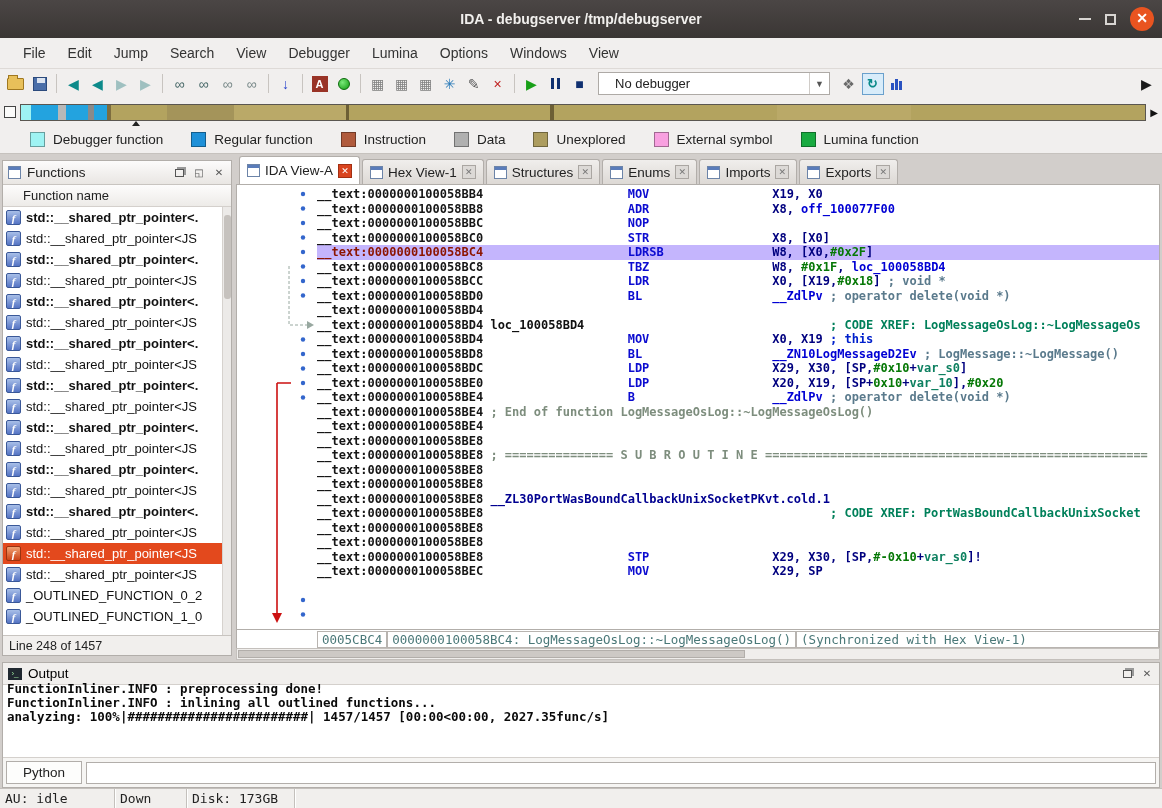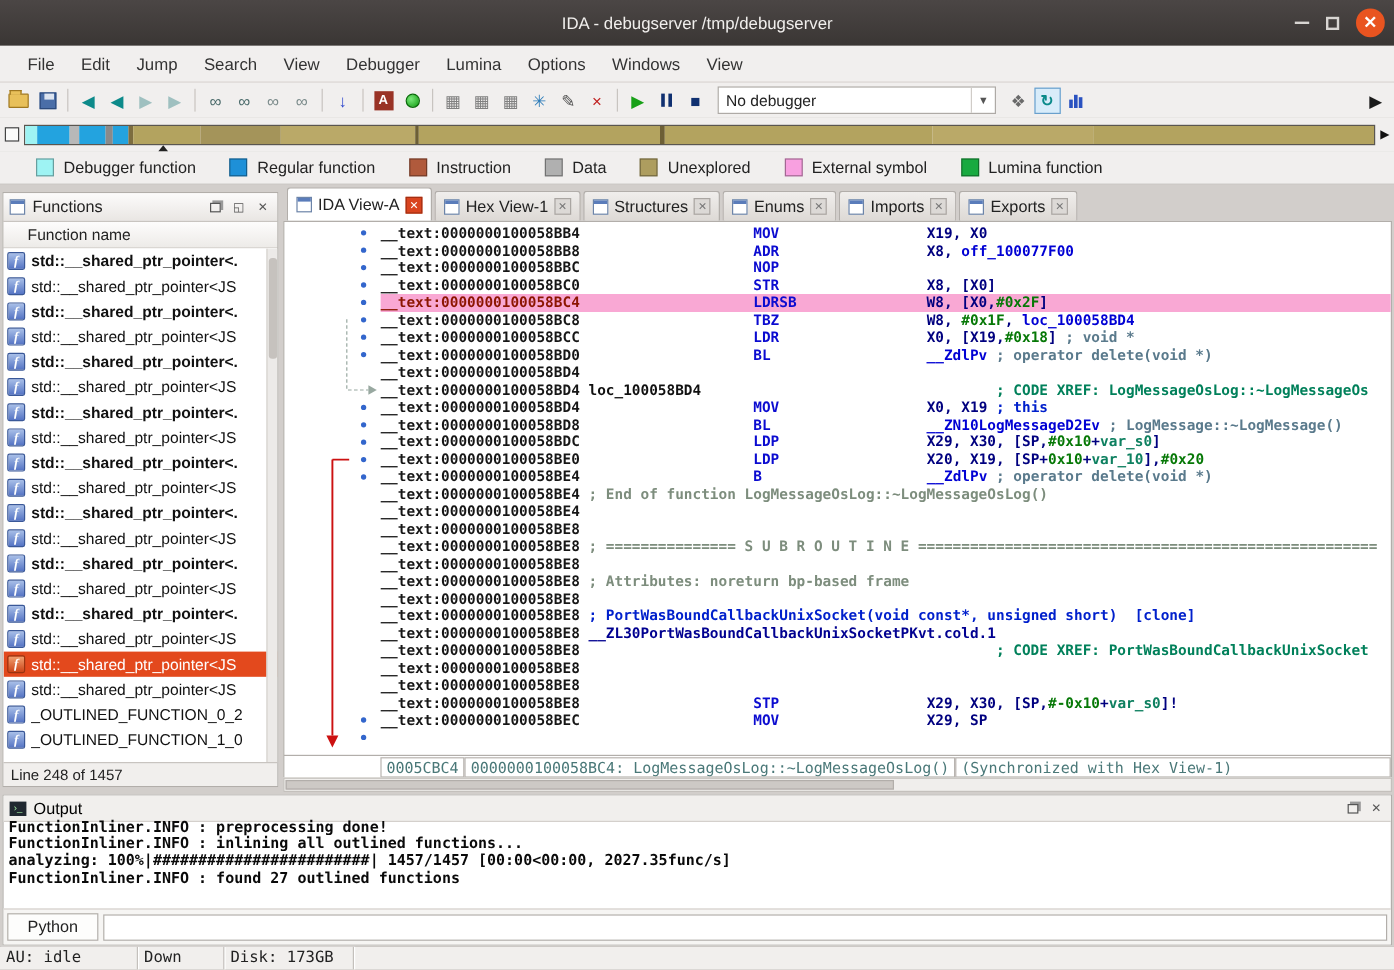--- a/index.html
+++ b/index.html
@@ -3,21 +3,21 @@
 <meta charset="utf-8">
 <style>
   * { box-sizing: border-box; margin: 0; padding: 0; }
   html,body { width:1162px; height:808px; overflow:hidden; background:#d2cecb;
               font-family:"Liberation Sans", sans-serif; }
 
   
   .titlebar { height:38px; background:linear-gradient(#4b4645,#3a3634);
               position:relative; display:flex; align-items:center; }
   .titlebar .title { position:absolute; left:0; right:0; text-align:center;
-                     color:#f1efed; font-size:14px; font-weight:normal; }
+                     color:#f1efed; font-size:14px; font-weight:bold; }
   .win-btns { position:absolute; right:8px; top:0; height:38px; display:flex;
               align-items:center; gap:14px; }
   .wb-min { width:12px; height:2px; background:#d8d5d2; }
   .wb-max { width:11px; height:11px; border:2px solid #d8d5d2; }
   .wb-close { width:24px; height:24px; border-radius:50%; background:#e95420;
               color:#fff; font-size:14px; line-height:22px; text-align:center; font-weight:bold;}
 
   
   .menubar { height:30px; background:#f1efee; display:flex; align-items:center;
              padding-left:12px; font-size:14px; color:#333; }
@@ -41,21 +41,21 @@
               background:radial-gradient(circle at 35% 35%, #7ae87a, #0f9a0f); border:1px solid #0a6a0a;}
   .icon-pause { display:flex; gap:3px; }
   .icon-pause i { width:3px; height:11px; background:#103070; }
   .icon-cbox { width:22px; height:22px; border:1px solid #6aa0cc; background:#d8ecfa;
                display:flex; align-items:center; justify-content:center;
                color:#0a8a8a; font-weight:bold; font-size:13px; }
   .icon-chart { display:flex; align-items:flex-end; gap:1px; height:13px; }
   .icon-chart i { width:3px; background:#2a52c0; }
   .combo { width:232px; height:23px; background:#fff; border:1px solid #aeaaa6;
            display:flex; align-items:center; font-size:13px; margin:0 6px; }
-  .combo .combo-text { flex:1; padding-left:6px; color:#222; }
+  .combo .combo-text { flex:1; padding-left:16px; color:#222; }
   .combo .combo-arrow { width:20px; height:100%; border-left:1px solid #d0ccc8;
            display:flex; align-items:center; justify-content:center; font-size:9px; color:#555; }
   .tb-right { margin-left:auto; }
 
   
   .navrow { height:28px; background:#f1efee; display:flex; align-items:center;
             padding:0 4px; gap:4px; position:relative; }
   .navband-menu { width:12px; height:12px; border:1px solid #444; background:#fbfbfa; }
   .navband { flex:1; height:17px; border:1px solid #5a5650; display:flex; overflow:hidden; }
   .navband i { height:100%; }
@@ -114,21 +114,21 @@
          background:linear-gradient(#f0eeec,#ddd9d5); font-size:13.5px; color:#222; }
   .tab.active { background:#fff; height:28px; font-weight:normal; }
   .tab-close { width:14px; height:14px; background:#dcd9d6; border:1px solid #aaa6a2;
                color:#777; font-size:9px; line-height:12px; text-align:center; }
   .tab.active .tab-close { background:#d9441f; border-color:#a22f12; color:#fff; }
   .dview { flex:1; background:#fff; border:1px solid #b2aeaa; display:flex; overflow:hidden; }
   .gutter { flex:0 0 80px; position:relative; }
   .code { flex:1; overflow:hidden; padding-top:2px;
           font:bold 12px "DejaVu Sans Mono", monospace; line-height:14.5px; }
   .line { height:14.5px; white-space:pre; }
-  .line.hl { background:#f9a8d4; }
+  .line.hl { background:#c4b5fd; }
   .sg-a   { color:#161616; } .sg-ah { color:#8c1500; }
   .sg-m   { color:#0b0bd0; } .sg-o  { color:#00007f; }
   .sg-n   { color:#0000d4; } .sg-c  { color:#5a7a8c; }
   .sg-x   { color:#00805a; } .sg-g  { color:#7d8d7d; }
   .sg-cb  { color:#0020cc; } .sg-pn { color:#000090; }
   .sg-v   { color:#0e8060;margin-top:36px; } .sg-num{ color:#067806; }
   .sg-lbl { color:#101010; } .sg-pl { color:#101010; }
   .dstatus { height:18px; display:flex; align-items:center; padding-left:80px;
              font:12.5px "DejaVu Sans Mono", monospace; color:#4a7878; background:#fff;
              border-left:1px solid #b2aeaa; border-right:1px solid #b2aeaa; }
@@ -479,23 +479,21 @@
           <div class="line"><span class="sg-a">__text:0000000100058BD4</span><span class="sg-pl">                    </span><span class="sg-m">MOV</span><span class="sg-pl">                 </span><span class="sg-o">X0, X19</span><span class="sg-cb"> ; this</span></div>
           <div class="line"><span class="sg-a">__text:0000000100058BD8</span><span class="sg-pl">                    </span><span class="sg-m">BL</span><span class="sg-pl">                  </span><span class="sg-n">__ZN10LogMessageD2Ev</span><span class="sg-c"> ; LogMessage::~LogMessage()</span></div>
           <div class="line"><span class="sg-a">__text:0000000100058BDC</span><span class="sg-pl">                    </span><span class="sg-m">LDP</span><span class="sg-pl">                 </span><span class="sg-o">X29, X30, [SP,</span><span class="sg-num">#0x10</span><span class="sg-o">+</span><span class="sg-v">var_s0</span><span class="sg-o">]</span></div>
           <div class="line"><span class="sg-a">__text:0000000100058BE0</span><span class="sg-pl">                    </span><span class="sg-m">LDP</span><span class="sg-pl">                 </span><span class="sg-o">X20, X19, [SP+</span><span class="sg-num">0x10</span><span class="sg-o">+</span><span class="sg-v">var_10</span><span class="sg-o">],</span><span class="sg-num">#0x20</span></div>
           <div class="line"><span class="sg-a">__text:0000000100058BE4</span><span class="sg-pl">                    </span><span class="sg-m">B</span><span class="sg-pl">                   </span><span class="sg-n">__ZdlPv</span><span class="sg-c"> ; operator delete(void *)</span></div>
           <div class="line"><span class="sg-a">__text:0000000100058BE4</span><span class="sg-pl"> </span><span class="sg-g">; End of function LogMessageOsLog::~LogMessageOsLog()</span></div>
           <div class="line"><span class="sg-a">__text:0000000100058BE4</span></div>
           <div class="line"><span class="sg-a">__text:0000000100058BE8</span></div>
           <div class="line"><span class="sg-a">__text:0000000100058BE8</span><span class="sg-pl"> </span><span class="sg-g">; =============== S U B R O U T I N E =====================================================</span></div>
           <div class="line"><span class="sg-a">__text:0000000100058BE8</span></div>
-          <div class="line"><span class="sg-a">__text:0000000100058BE8</span><span class="sg-pl"> </span><span class="sg-g">; Attributes: noreturn bp-based frame</span></div>
           <div class="line"><span class="sg-a">__text:0000000100058BE8</span></div>
-          <div class="line"><span class="sg-a">__text:0000000100058BE8</span><span class="sg-pl"> </span><span class="sg-cb">; PortWasBoundCallbackUnixSocket(void const*, unsigned short)  [clone]</span></div>
           <div class="line"><span class="sg-a">__text:0000000100058BE8</span><span class="sg-pl"> </span><span class="sg-pn">__ZL30PortWasBoundCallbackUnixSocketPKvt.cold.1</span></div>
           <div class="line"><span class="sg-a">__text:0000000100058BE8</span><span class="sg-pl">                                                </span><span class="sg-x">; CODE XREF: PortWasBoundCallbackUnixSocket</span></div>
           <div class="line"><span class="sg-a">__text:0000000100058BE8</span></div>
           <div class="line"><span class="sg-a">__text:0000000100058BE8</span></div>
           <div class="line"><span class="sg-a">__text:0000000100058BE8</span><span class="sg-pl">                    </span><span class="sg-m">STP</span><span class="sg-pl">                 </span><span class="sg-o">X29, X30, [SP,</span><span class="sg-num">#-0x10</span><span class="sg-o">+</span><span class="sg-v">var_s0</span><span class="sg-o">]!</span></div>
           <div class="line"><span class="sg-a">__text:0000000100058BEC</span><span class="sg-pl">                    </span><span class="sg-m">MOV</span><span class="sg-pl">                 </span><span class="sg-o">X29, SP</span></div>
         </div>
     </div>
     <div class="dstatus">
       <span class="box">0005CBC4</span>
@@ -515,21 +513,20 @@
     <div class="sp" style="flex:1"></div>
     <div class="mini-btn">
         <div class="restore-glyph"></div>
       </div>
     <div class="mini-btn">✕</div>
   </div>
   <div class="obody">
       <div>FunctionInliner.INFO : preprocessing done!</div>
       <div>FunctionInliner.INFO : inlining all outlined functions...</div>
       <div>analyzing: 100%|########################| 1457/1457 [00:00&lt;00:00, 2027.35func/s]</div>
-      <div>FunctionInliner.INFO : found 27 outlined functions</div>
     </div>
   <div class="pyrow">
     <button class="py-btn">Python</button>
     <input class="py-input" value="" style="">
   </div>
 </div>
 
 <div class="statusbar">
     <div class="sb-item" style="width: 115px;">AU: idle</div>
     <div class="sb-item" style="width: 72px;">Down</div>

